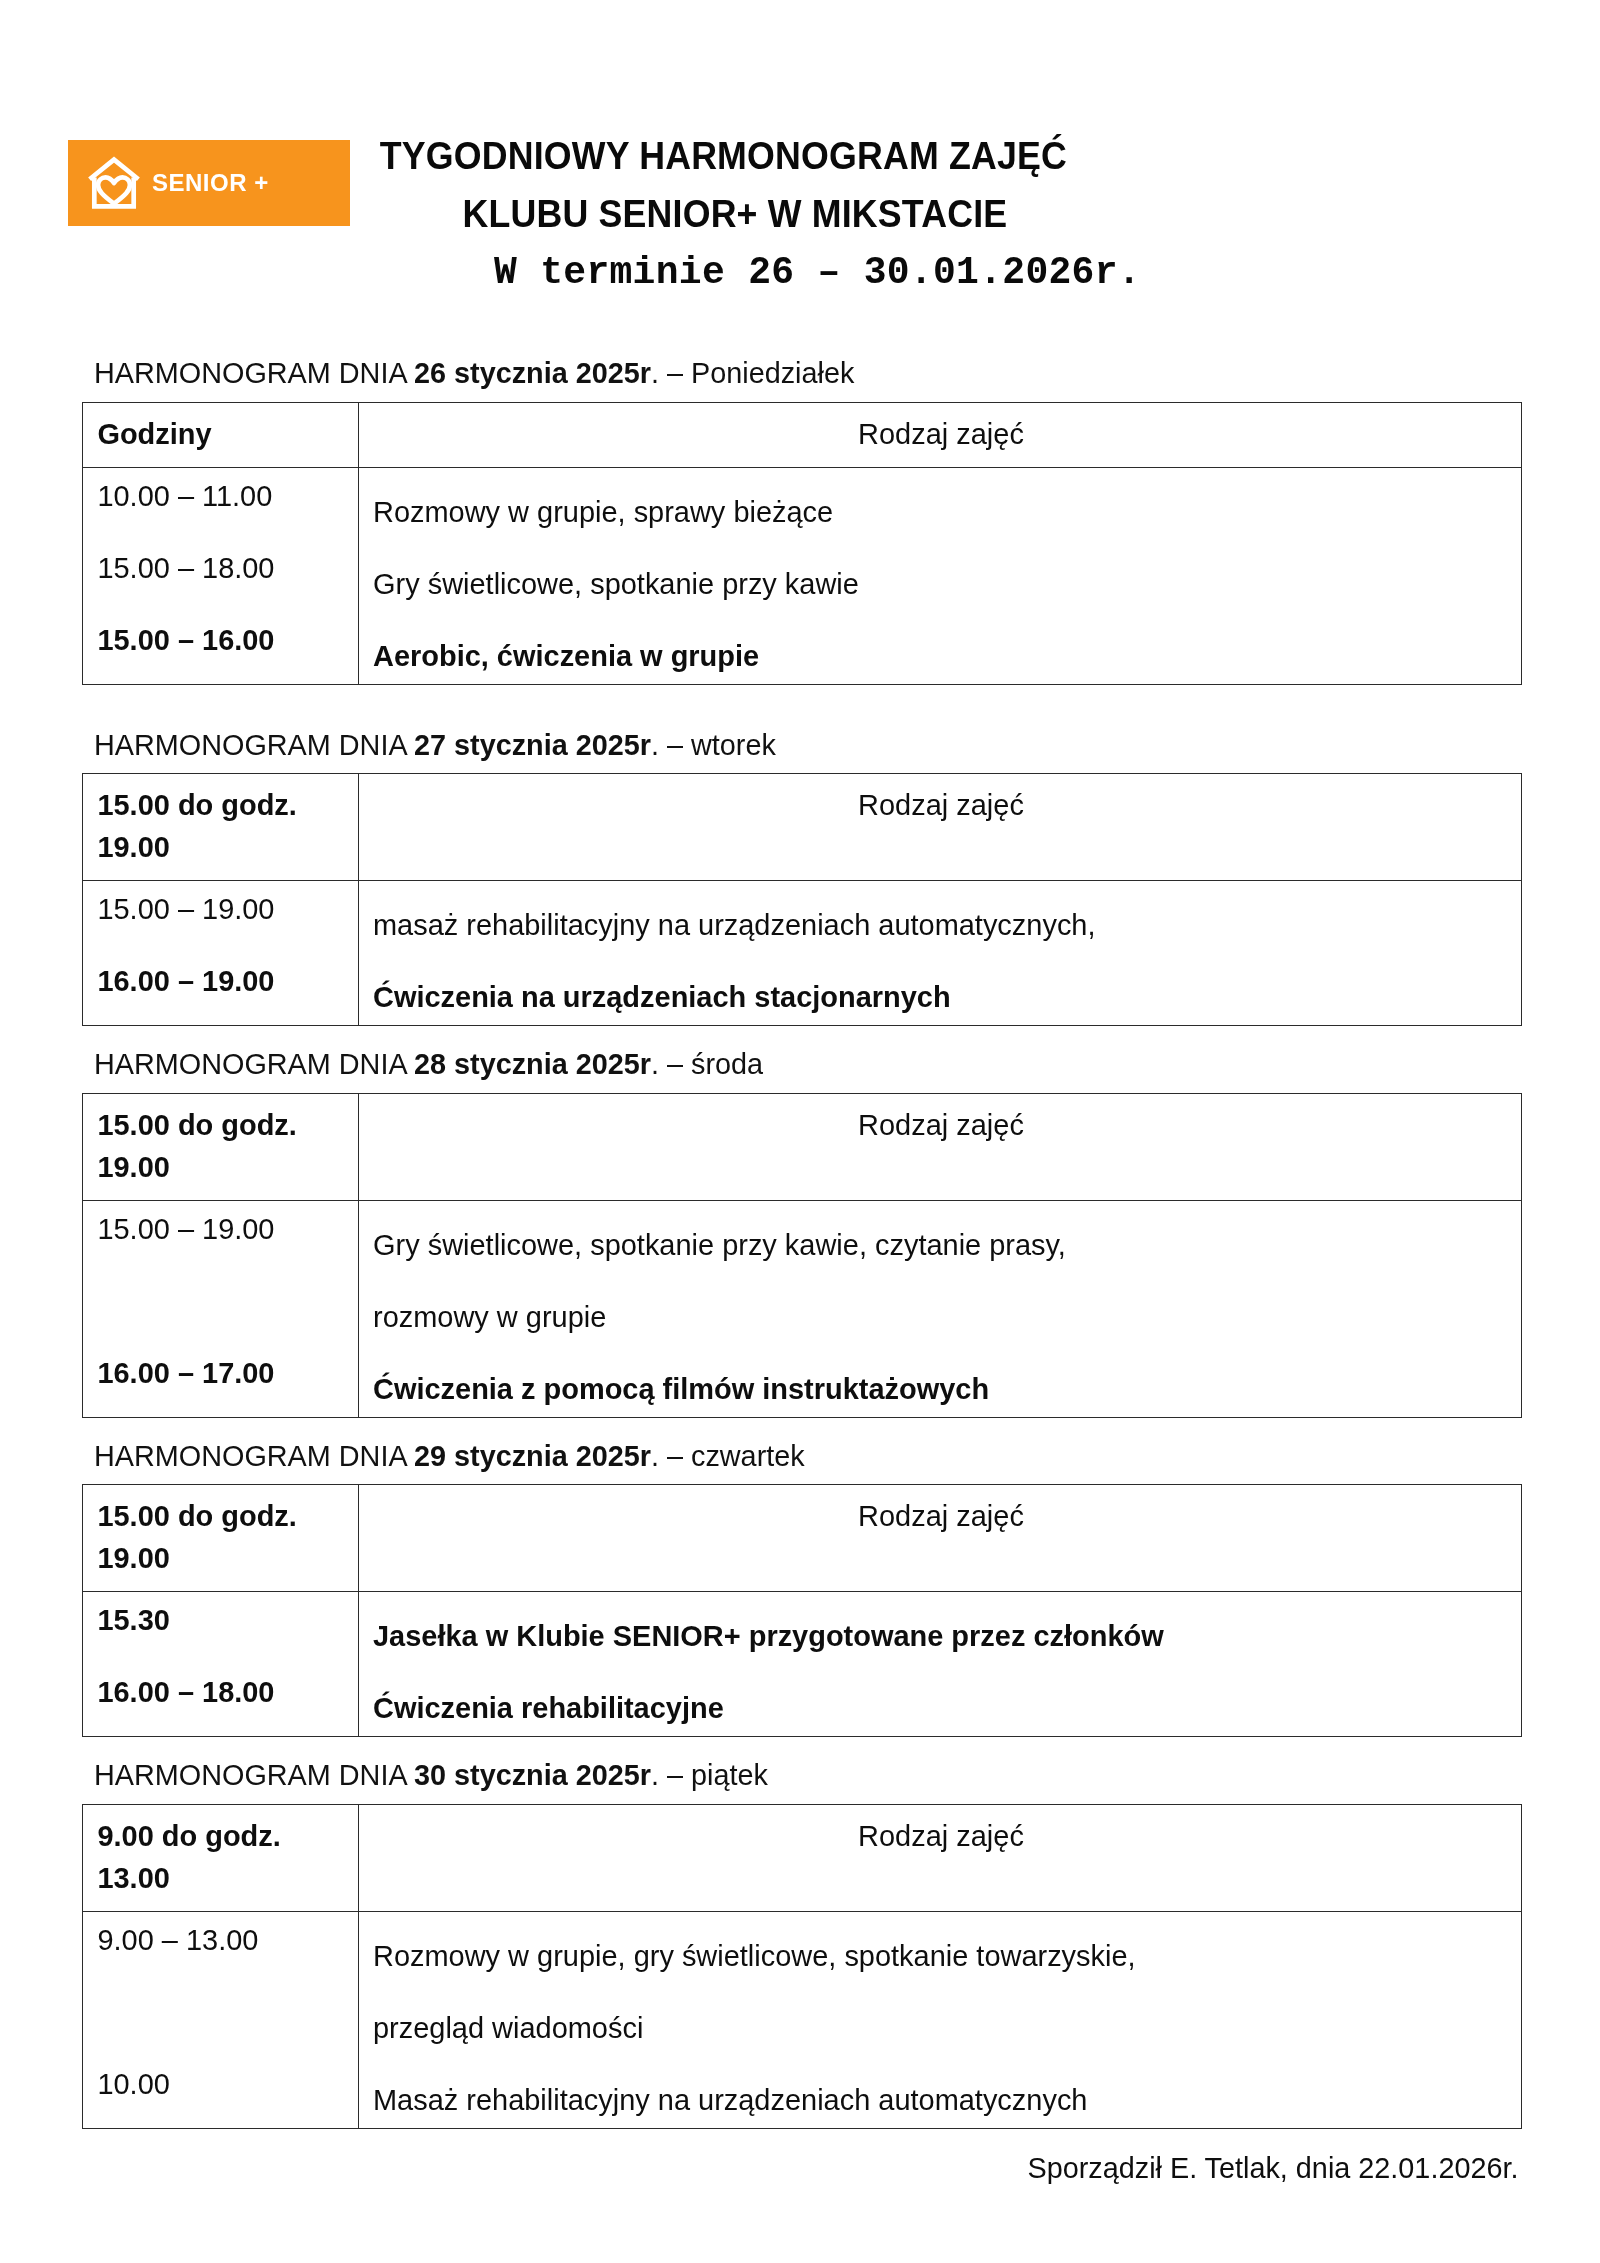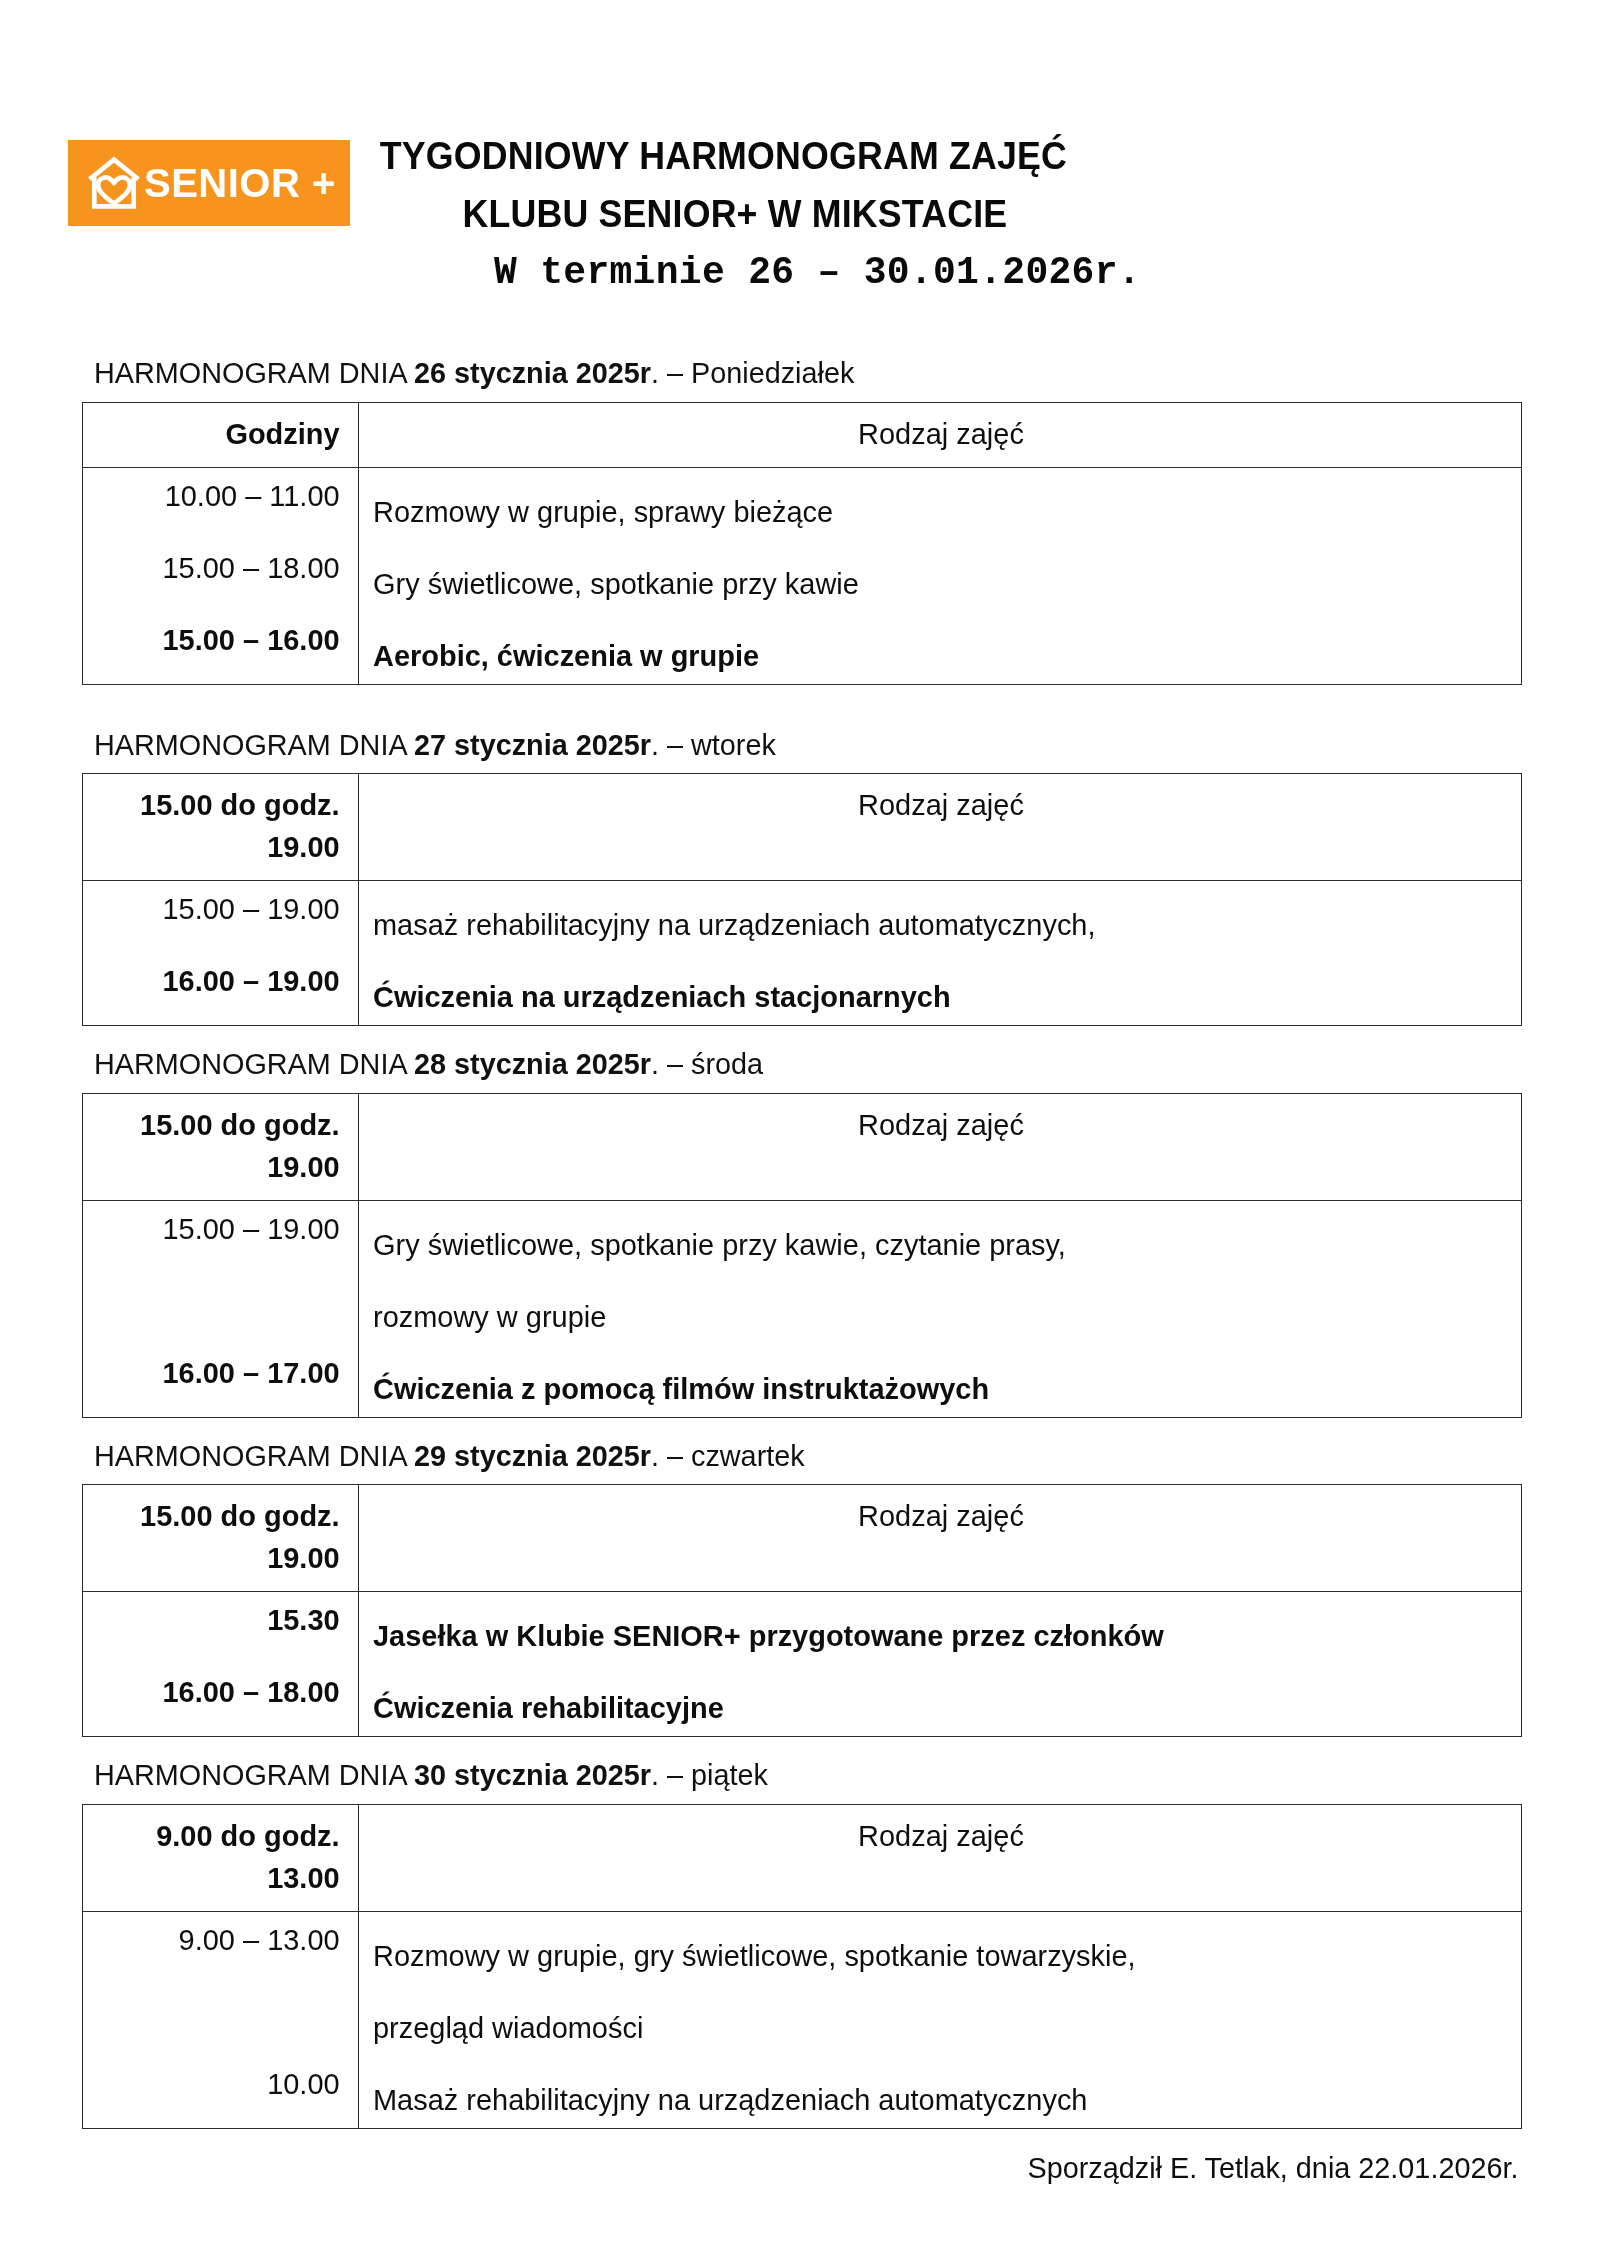--- a/index.html
+++ b/index.html
@@ -46,23 +46,24 @@
   .logo-mark {
     width: 60px;
     height: 60px;
     flex: 0 0 auto;
     display: block;
   }
   .logo-text {
     color: #ffffff;
     font-family: "Liberation Sans", sans-serif;
     font-weight: bold;
-    font-size: 40px;
+    font-size: 24px;
     letter-spacing: 0.5px;
     line-height: 1;
+    margin-left: 8px;
     white-space: nowrap;
   }
 
   .titles {
     flex: 1 1 auto;
     padding-left: 26px;
     padding-right: 60px;
   }
   .title-line {
     font-family: "Liberation Sans Narrow", "Liberation Sans", sans-serif;
@@ -114,21 +115,21 @@
   }
   table.sched col.c-time { width: 276px; }
 
   table.sched td {
     border: none;
     padding: 0;
     vertical-align: top;
   }
   table.sched td.time {
     border-right: 1.5px solid #2b2b2b;
-    text-align: right;
+    text-align: left;
     padding: 7px 14px 7px 10px;
     white-space: nowrap;
   }
   table.sched td.desc {
     padding: 23px 12px 7px 14px;
   }
   table.sched tr.head td {
     border-bottom: 1.5px solid #2b2b2b;
   }
   table.sched tr.head td.time {

